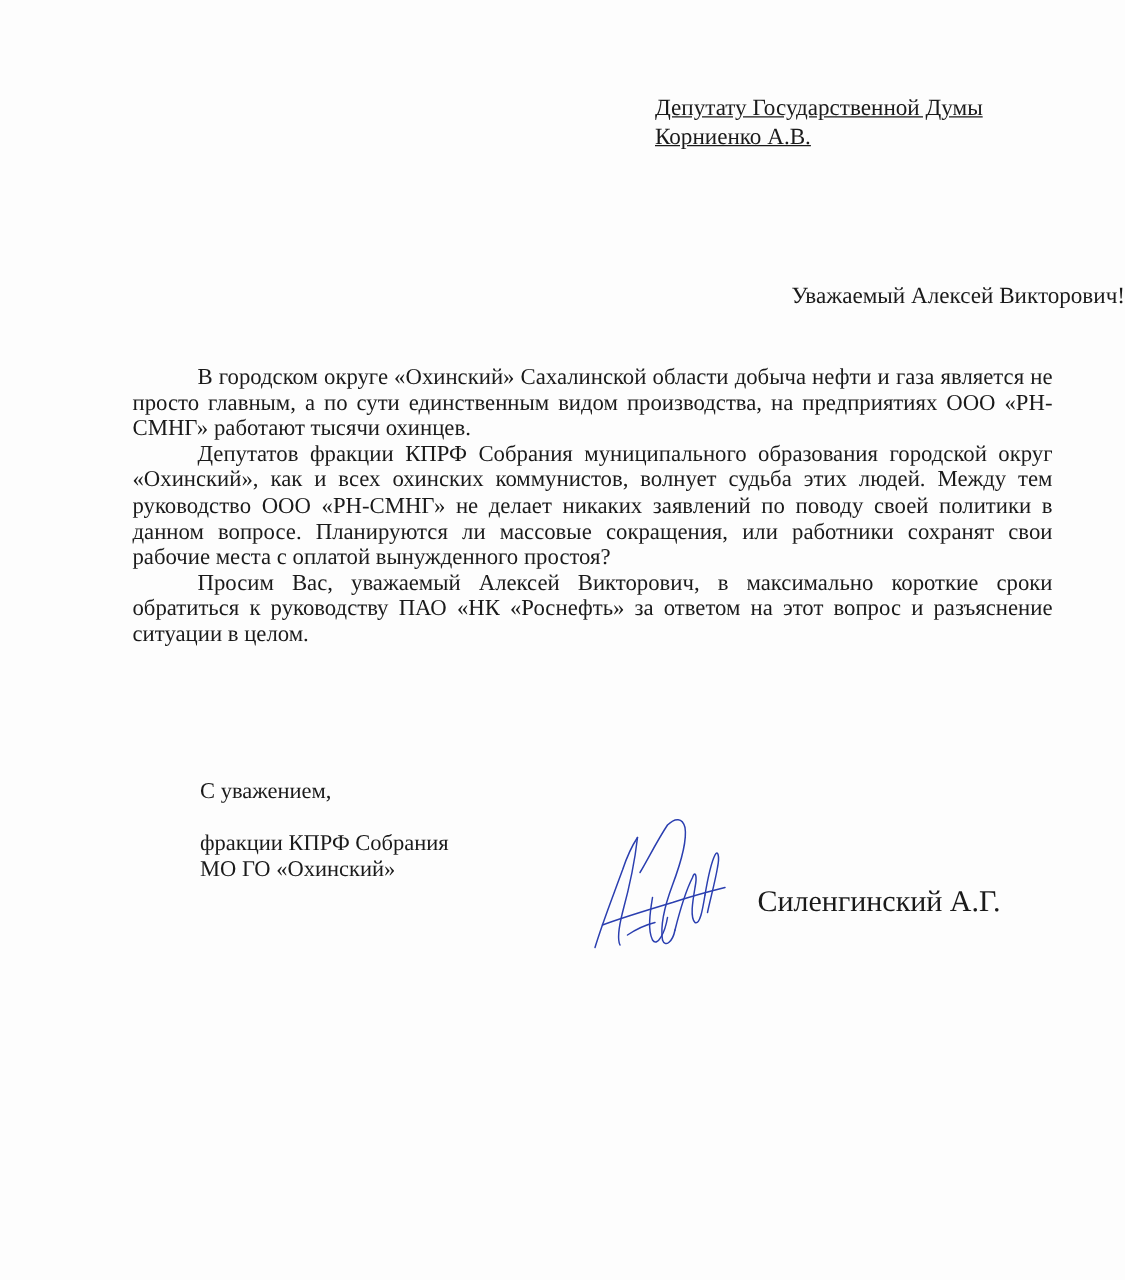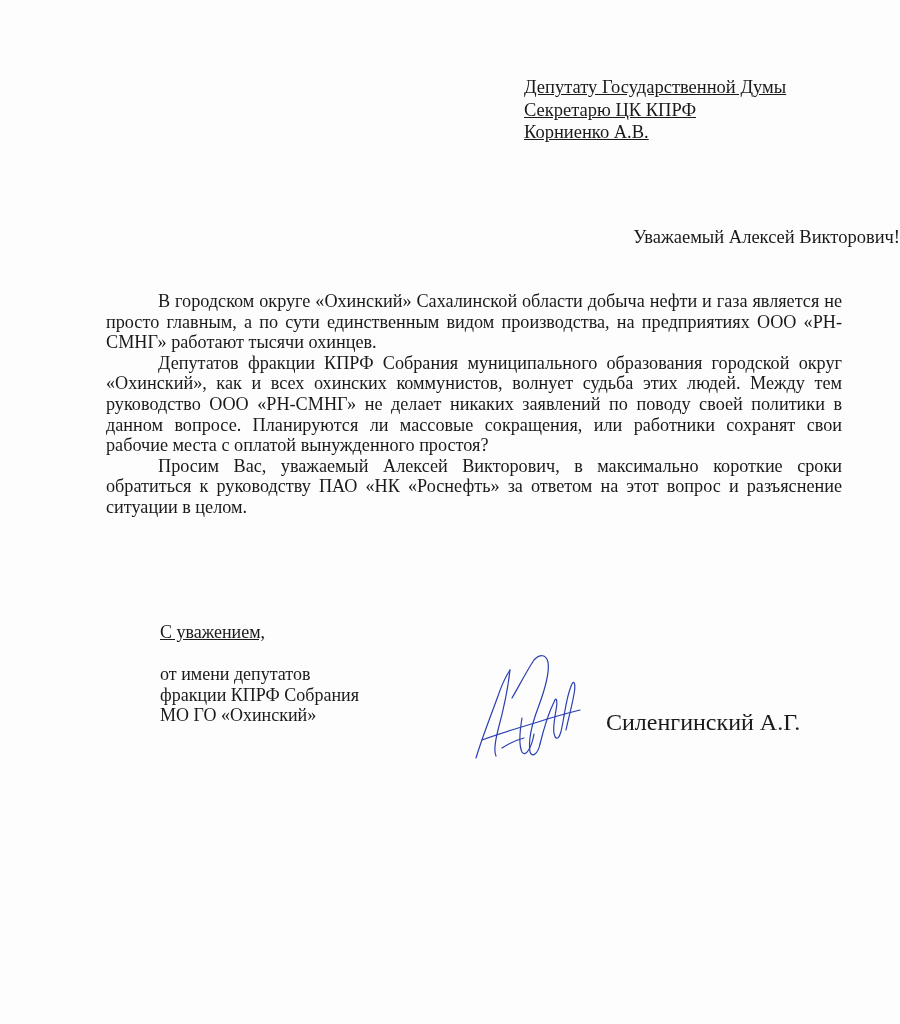--- a/index.html
+++ b/index.html
@@ -24,21 +24,21 @@
   }
   .body-text {
     position: absolute; left: 106px; top: 291px; width: 736px;
     font-size: 18.2px; line-height: 20.6px;
   }
   .body-text p {
     margin: 0; text-align: justify; text-indent: 52px;
   }
   .closing {
     position: absolute; left: 160px; top: 622px;
-    font-size: 18px; line-height: 20.5px; text-decoration: underline;
+    font-size: 18px; line-height: 20.5px;
   }
   .from {
     position: absolute; left: 160px; top: 664px;
     font-size: 18px; line-height: 20.5px;
   }
   .from div { white-space: nowrap; }
   .signature {
     position: absolute; left: 468px; top: 648px; width: 120px; height: 115px;
   }
   .signer {
@@ -46,36 +46,34 @@
     font-size: 24px; line-height: 21px; white-space: nowrap;
   }
 </style>
 </head>
 <body>
 
 <div class="page">
 
   <div class="addressee">
     <div>Депутату Государственной Думы</div>
-    <div>Секретарю ЦК КПРФ</div>
     <div>Корниенко А.В.</div>
   </div>
 
   <div class="salutation">Уважаемый Алексей Викторович!</div>
 
   <div class="body-text">
     <p>В городском округе «Охинский» Сахалинской области добыча нефти и газа является не просто главным, а по сути единственным видом производства, на предприятиях ООО «РН-СМНГ» работают тысячи охинцев.</p>
     <p>Депутатов фракции КПРФ Собрания муниципального образования городской округ «Охинский», как и всех охинских коммунистов, волнует судьба этих людей. Между тем руководство ООО «РН-СМНГ» не делает никаких заявлений по поводу своей политики в данном вопросе. Планируются ли массовые сокращения, или работники сохранят свои рабочие места с оплатой вынужденного простоя?</p>
     <p>Просим Вас, уважаемый Алексей Викторович, в максимально короткие сроки обратиться к руководству ПАО «НК «Роснефть» за ответом на этот вопрос и разъяснение ситуации в целом.</p>
   </div>
 
   <div class="closing">С уважением,</div>
 
   <div class="from">
-    <div>от имени депутатов</div>
     <div>фракции КПРФ Собрания</div>
     <div>МО ГО «Охинский»</div>
   </div>
 
   <div class="signature">
     <svg width="120" height="115" viewBox="0 0 120 115" fill="none" stroke="#2b3fb0" stroke-width="1.2" stroke-linecap="round" stroke-linejoin="round">
       <path d="M8 110 C 14 90, 22 70, 30 48 C 34 36, 38 28, 42 22"></path>
       <path d="M42 22 C 40 40, 36 60, 30 82 C 27 94, 26 104, 28 108"></path>
       <path d="M14 92 C 30 86, 50 80, 70 74 C 82 70, 96 66, 112 62"></path>
       <path d="M44 50 C 50 40, 58 24, 66 12 C 72 6, 78 6, 80 14 C 82 26, 76 44, 70 60 C 64 76, 60 92, 62 104 C 64 110, 70 106, 72 96"></path>

